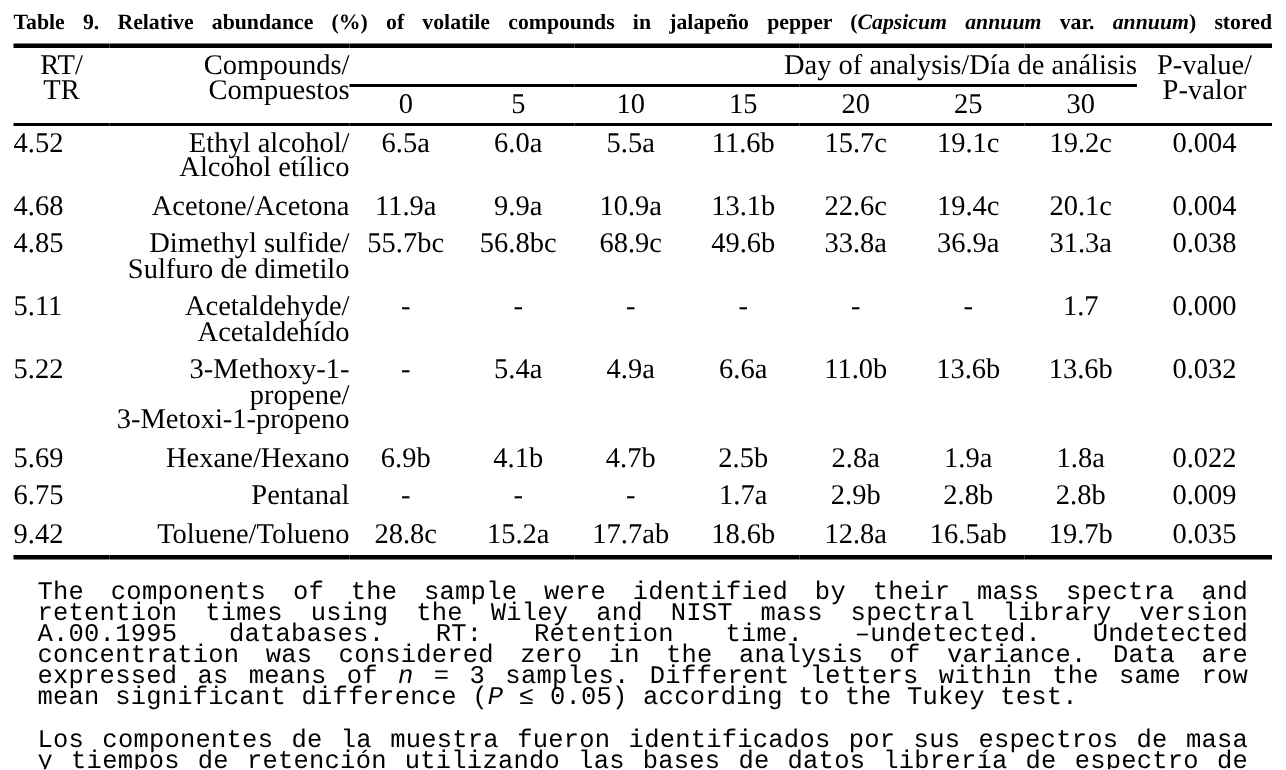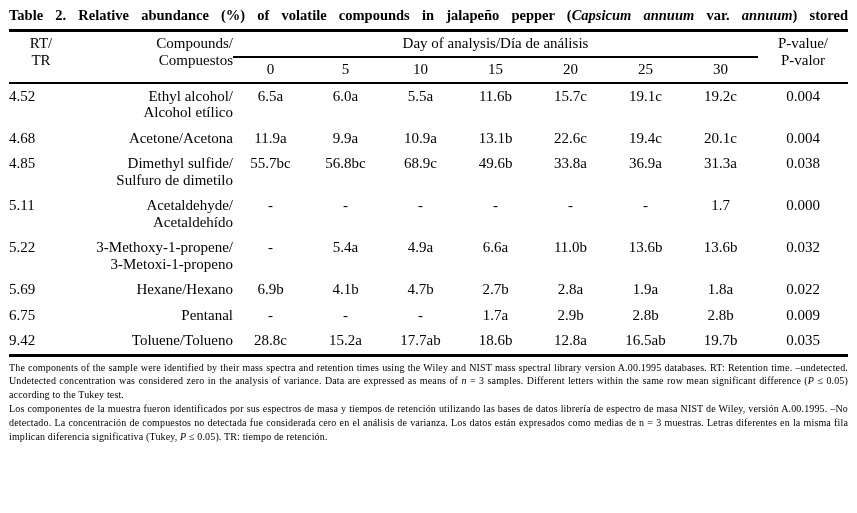--- a/index.html
+++ b/index.html
@@ -24,65 +24,66 @@
   .indent-en { padding-left: 58px; }
   .indent-es { padding-left: 64px; }
   .caption i { font-style: italic; }
   
   table.abund {
     width: 839px;
     margin-top: 3px;
     border-collapse: collapse;
     border-top: 3px solid #000;
     border-bottom: 3px solid #000;
-    font-size: 15px;
+    font-size: 19px;
   }
   table.abund th {
     font-weight: normal;
     vertical-align: top;
     border-bottom: 2px solid #000;
     padding: 3px 0 4px 0;
     line-height: 17px;
   }
   th.daygroup-h {
     border-bottom: 1px solid #000;
-    text-align: center;
+    text-align: right;
     padding: 3px 0 1px 0;
   }
   th.day-h { text-align: center; padding: 2px 0 5px 0; }
   th.rt-h, th.p-h { text-align: center; }
   th.comp-h { text-align: right; padding-left: 20px; }
   .hl { display: block; }
   table.abund tbody td {
     vertical-align: top;
     padding: 4px 0 5px 0;
     line-height: 16.5px;
   }
   td.rt { }
   td.comp { text-align: right; padding-left: 20px; }
   td.val { text-align: center; }
   .cname { display: block; }
   
   .footnotes { margin-top: 4px; }
   .footnote {
-    margin: 0;
-    font-size: 10px;
+    margin: 16px;
+    font-size: 17px;
     line-height: 13.9px;
     text-align: justify;
     letter-spacing: 0.15px;
+    font-family: Liberation Mono, monospace;
   }
   .footnote i { font-style: italic; }
 </style>
 </head>
 <body>
 
 <div class="page">
 
   <div class="caption">
-    <span class="cap-line cap-just"><span>Table 2. Relative abundance (%) of volatile compounds in jalapeño pepper (</span><i>Capsicum annuum</i><span> var. </span><i>annuum</i><span>) stored</span></span>
+    <span class="cap-line cap-just"><span>Table 9. Relative abundance (%) of volatile compounds in jalapeño pepper (</span><i>Capsicum annuum</i><span> var. </span><i>annuum</i><span>) stored</span></span>
   </div>
 
 
   <table class="abund">
     <colgroup>
       <col style="width:64px">
       <col style="width:160px">
       <col style="width:75px">
         <col style="width:75px">
         <col style="width:75px">
@@ -196,21 +197,21 @@
       </tr>
       <tr>
         <td class="rt">5.69</td>
         <td class="comp">
             <span class="cname">Hexane/Hexano</span>
             <span class="cname"></span>
           </td>
         <td class="val">6.9b</td>
         <td class="val">4.1b</td>
         <td class="val">4.7b</td>
-        <td class="val">2.7b</td>
+        <td class="val">2.5b</td>
         <td class="val">2.8a</td>
         <td class="val">1.9a</td>
         <td class="val">1.8a</td>
         <td class="val">0.022</td>
       </tr>
       <tr>
         <td class="rt">6.75</td>
         <td class="comp">
             <span class="cname">Pentanal</span>
             <span class="cname"></span>

